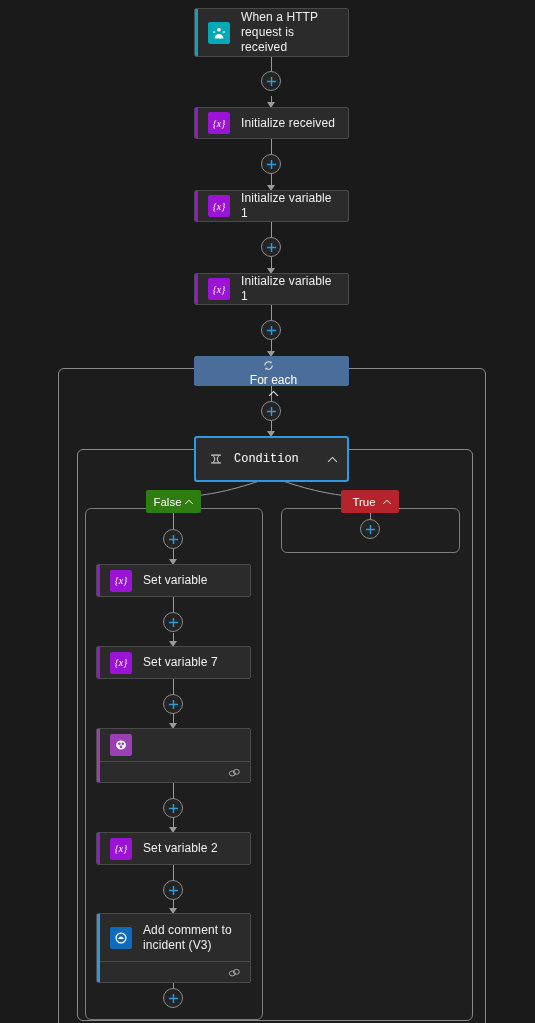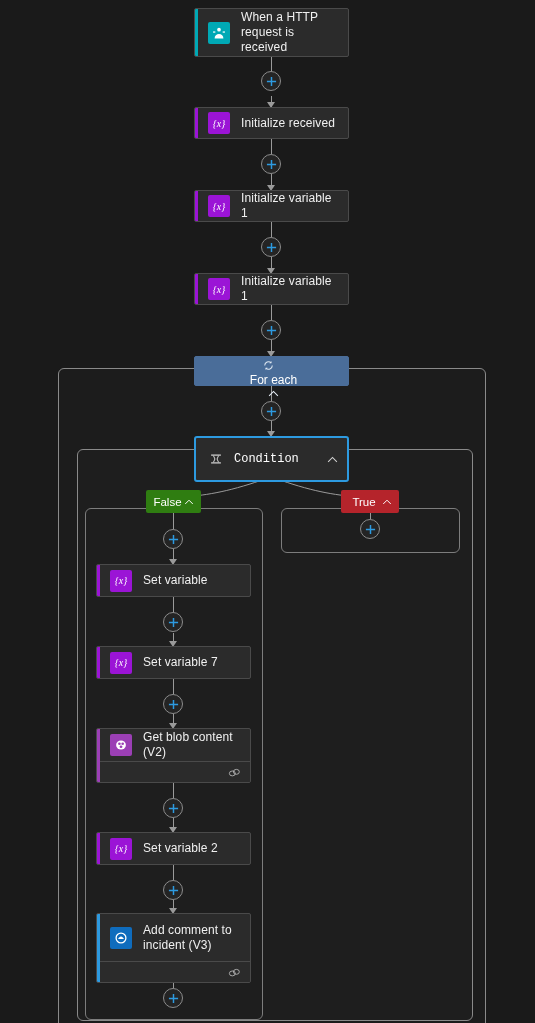--- a/index.html
+++ b/index.html
@@ -364,21 +364,20 @@
     <span class="accent" style="background:#9b3fb5;"></span>
     <div class="card-main" style="height:32px;flex:0 0 32px;">
       <span class="card-icon" style="background:#9b3fb5;">
         <svg width="14" height="14" viewBox="0 0 16 16" aria-hidden="true">
           <ellipse cx="8" cy="8" rx="5.6" ry="5.2" fill="#ffffff"></ellipse>
           <ellipse cx="6.2" cy="6.6" rx="1.5" ry="1.4" fill="#9b3fb5"></ellipse>
           <ellipse cx="9.9" cy="6.6" rx="1.5" ry="1.4" fill="#9b3fb5"></ellipse>
           <ellipse cx="8" cy="10" rx="1.6" ry="1.4" fill="#9b3fb5"></ellipse>
         </svg>
       </span>
-      <span class="card-title">Get blob content (V2)</span>
     </div>
     <div class="card-foot">
       <span>
         <svg width="13" height="10" viewBox="0 0 18 12" aria-hidden="true">
           <ellipse cx="6" cy="6.6" rx="4.1" ry="3.4" fill="none" stroke="#b9b9b9" stroke-width="1.2"></ellipse>
           <ellipse cx="11.6" cy="4.4" rx="4.1" ry="3.4" fill="none" stroke="#b9b9b9" stroke-width="1.2"></ellipse>
         </svg>
       </span>
     </div>
   </div>

